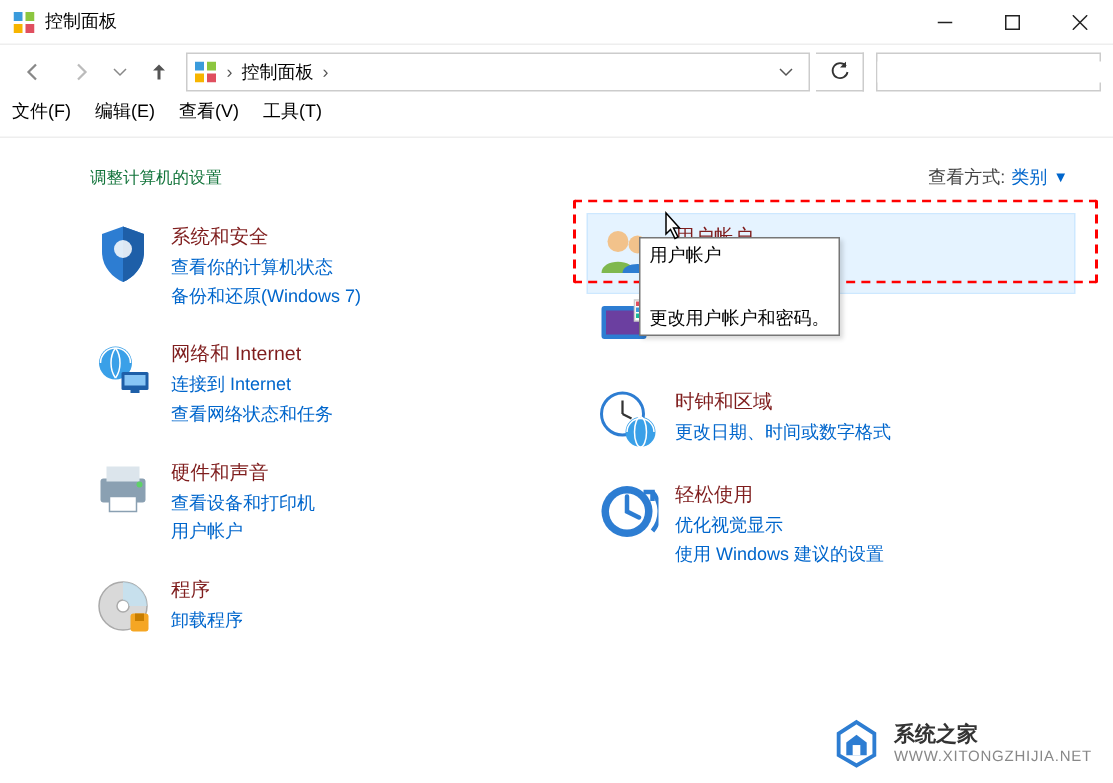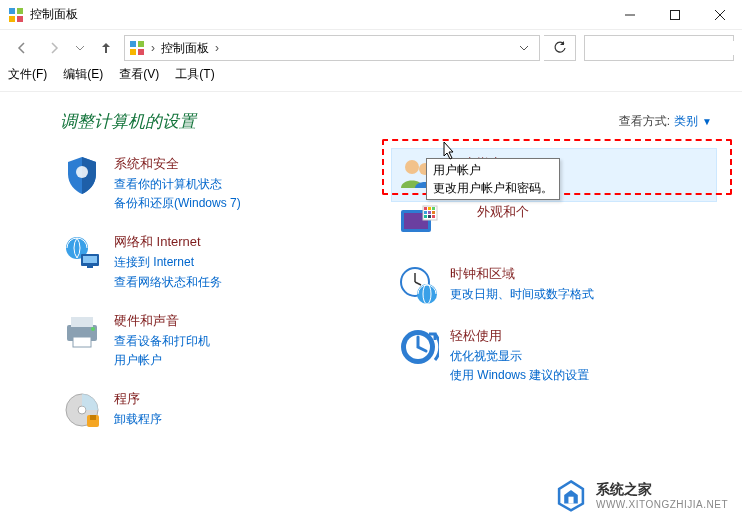--- a/index.html
+++ b/index.html
@@ -25,42 +25,42 @@
 .search-box { width: 150px; height: 26px; border: 1px solid #ccc; margin-left: 4px; display: flex; align-items: center; padding-right:4px;}
 .search-box input { border: none; outline: none; flex:1; font-size: 12px; padding: 0 6px; }
 
 
 .menubar { height: 26px; display: flex; align-items: flex-start; padding: 0 8px; gap: 16px; font-size: 12px; border-bottom: 1px solid #eee; background:#fff;}
 .menubar .menu-item { color: #000; }
 
 
 .content { padding: 18px 30px 10px 60px; position: relative; }
 .heading-row { display: flex; align-items: center; margin-bottom: 20px; }
-.heading { font-size: 17px; color: #0b6623; color:#13743b;font-style:italic; }
+.heading { font-size: 11px; color: #0b6623; color:#13743b; }
 .viewmode { margin-left: auto; font-size: 12px; color: #444; display:flex; align-items:center; gap:4px;}
 .viewmode .vm-link { color: #0066cc; }
 .viewmode .vm-arrow { color:#0066cc; font-size:10px;}
 
 .columns { display: flex; gap: 20px; }
 .col { flex: 1; }
 .category { display: flex; gap: 10px; margin-bottom: 18px; }
 .cat-icon { width: 44px; height: 44px; flex-shrink: 0; display:flex; align-items:center; justify-content:center; }
 .cat-body { padding-top: 2px; }
 .cat-title { font-size: 13px; color: #7f1d1d; margin-bottom: 2px; }
 .cat-link { font-size: 12px; color: #0066cc; display: block; line-height: 1.6; }
 
 
 .highlight-wrap { position: relative; }
 .highlight-border { position: absolute; border: 2px dashed #ff0000; border-radius: 2px; left: -14px; top: -10px; right: -20px; height: 56px; pointer-events: none; }
 .cat-hover { background: #e5f3ff; outline: 1px solid #cde8ff; padding: 4px; margin: -4px; }
 
 
 .tooltip-box { position: absolute; background: #fff; border: 1px solid #767676; font-size: 12px; padding: 2px 6px; box-shadow: 2px 2px 3px rgba(0,0,0,0.15); line-height:1.5; color:#000;}
 .tooltip-title { display:block; }
-.tooltip-desc { display:block; }
+.tooltip-desc { display:block;margin-top:24px; }
 
 
 .cursor { position: absolute; width: 20px; height: 24px; pointer-events:none; }
 
 
 .watermark { position: absolute; right: 14px; bottom: 10px; display:flex; align-items:center; gap:8px; color:#4a6; font-size:14px; font-weight:600;}
 .watermark .wm-text { color:#333; }
 .watermark .wm-sub { font-size:10px; color:#888; display:block; font-weight:400; letter-spacing:0.5px;}
 .watermark-icon { width:34px; height:34px; }
 

